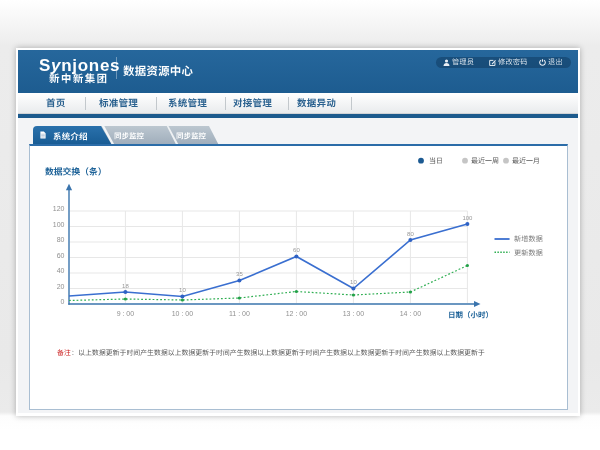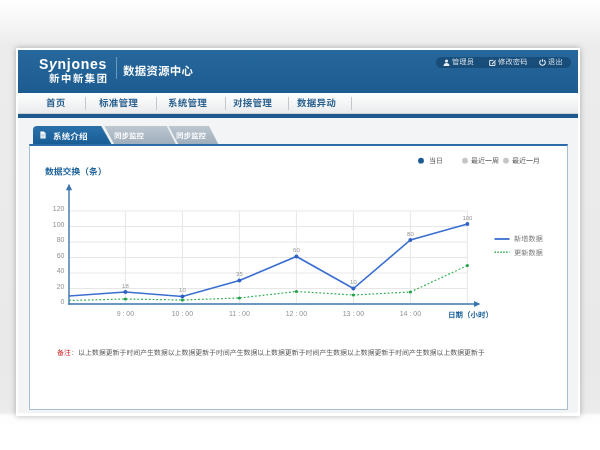--- a/index.html
+++ b/index.html
@@ -3,21 +3,21 @@
 <style>
 html,body{margin:0;padding:0;background:#fff;}
 *{box-sizing:border-box;}
 #stage{position:relative;width:600px;height:450px;overflow:hidden;font-family:"Liberation Sans",sans-serif;
 background:linear-gradient(180deg,#ffffff 0px,#f7f7f7 20px,#ececec 46px,#e9e9e9 360px,#ebebeb 412px,#fdfdfd 416px,#ffffff 430px);}
 .abs{position:absolute;}
 </style></head><body>
 <div id="stage">
 <div class="abs" style="left:16px;top:48px;width:564px;height:368px;background:#fff;box-shadow:0 0 6px rgba(0,0,0,0.28);"></div>
 <div class="abs" style="left:18px;top:50px;width:560px;height:43px;background:linear-gradient(180deg,#26679c,#1d5c90);"></div>
-<div class="abs" style="left:39px;top:55.5px;width:78px;height:15px;color:#fff;font-size:14px;font-weight:bold;letter-spacing:0.7px;">S<span style="font-style:italic;">y</span>njones</div>
+<div class="abs" style="left:39px;top:55.5px;width:78px;height:15px;color:#fff;font-size:17px;font-weight:bold;letter-spacing:0.7px;">S<span style="font-style:italic;">y</span>njones</div>
 <svg style="position:absolute;left:48.5px;top:72.5px;" width="59.5" height="12.1" viewBox="0 0 59.5 12.1">
       <path d="M1.2 6.9C1.0 7.4 0.7 8.0 0.3 8.4C0.5 8.6 0.9 8.9 1.1 9.0C1.5 8.6 1.9 7.8 2.2 7.1ZM3.7 7.2C4.0 7.7 4.4 8.4 4.5 8.8L5.4 8.3C5.3 8.7 5.1 9.0 4.9 9.3C5.2 9.4 5.7 9.8 5.9 10.0C6.8 8.7 6.9 6.6 6.9 5.0V5.0H8.0V10.1H9.2V5.0H10.2V3.8H6.9V2.1C8.0 2.0 9.1 1.7 9.9 1.3L8.9 0.4C8.2 0.8 6.9 1.1 5.8 1.3V5.0C5.8 6.0 5.7 7.2 5.4 8.3C5.2 7.9 4.9 7.2 4.5 6.8ZM2.1 2.4H3.7C3.6 2.8 3.4 3.3 3.2 3.7H2.0L2.5 3.6C2.4 3.2 2.3 2.8 2.1 2.4ZM2.0 0.5C2.2 0.8 2.3 1.1 2.4 1.4H0.6V2.4H2.0L1.1 2.6C1.3 2.9 1.4 3.4 1.4 3.7H0.4V4.7H2.4V5.5H0.5V6.6H2.4V8.8C2.4 8.9 2.4 9.0 2.3 9.0C2.1 9.0 1.8 9.0 1.5 9.0C1.6 9.3 1.8 9.7 1.8 10.0C2.4 10.0 2.8 10.0 3.1 9.8C3.5 9.6 3.5 9.4 3.5 8.9V6.6H5.3V5.5H3.5V4.7H5.5V3.7H4.4C4.5 3.4 4.7 3.0 4.8 2.6L3.9 2.4H5.3V1.4H3.6C3.5 1.0 3.3 0.6 3.2 0.3Z M16.5 0.3V2.1H12.8V7.5H14.1V6.9H16.5V10.2H17.8V6.9H20.2V7.4H21.5V2.1H17.8V0.3ZM14.1 5.6V3.4H16.5V5.6ZM20.2 5.6H17.8V3.4H20.2Z M25.0 6.9C24.8 7.4 24.5 8.0 24.1 8.4C24.3 8.6 24.7 8.9 24.9 9.0C25.3 8.6 25.7 7.8 26.0 7.1ZM27.5 7.2C27.8 7.7 28.2 8.4 28.3 8.8L29.2 8.3C29.1 8.7 28.9 9.0 28.7 9.3C29.0 9.4 29.5 9.8 29.7 10.0C30.6 8.7 30.7 6.6 30.7 5.0V5.0H31.8V10.1H33.0V5.0H34.0V3.8H30.7V2.1C31.8 2.0 32.9 1.7 33.7 1.3L32.7 0.4C32.0 0.8 30.7 1.1 29.6 1.3V5.0C29.6 6.0 29.5 7.2 29.2 8.3C29.0 7.9 28.7 7.2 28.3 6.8ZM25.9 2.4H27.5C27.4 2.8 27.2 3.3 27.0 3.7H25.8L26.3 3.6C26.2 3.2 26.1 2.8 25.9 2.4ZM25.8 0.5C26.0 0.8 26.1 1.1 26.2 1.4H24.4V2.4H25.8L24.9 2.6C25.1 2.9 25.2 3.4 25.2 3.7H24.2V4.7H26.2V5.5H24.3V6.6H26.2V8.8C26.2 8.9 26.2 9.0 26.1 9.0C25.9 9.0 25.6 9.0 25.3 9.0C25.4 9.3 25.6 9.7 25.6 10.0C26.2 10.0 26.6 10.0 26.9 9.8C27.3 9.6 27.3 9.4 27.3 8.9V6.6H29.1V5.5H27.3V4.7H29.3V3.7H28.2C28.3 3.4 28.5 3.0 28.6 2.6L27.7 2.4H29.1V1.4H27.4C27.3 1.0 27.1 0.6 27.0 0.3Z M40.3 6.3V6.9H36.2V7.9H39.2C38.3 8.4 37.0 8.8 35.9 9.1C36.1 9.3 36.5 9.8 36.7 10.1C37.9 9.8 39.2 9.1 40.3 8.4V10.2H41.5V8.3C42.6 9.1 43.9 9.7 45.2 10.1C45.3 9.8 45.7 9.3 45.9 9.1C44.8 8.8 43.6 8.4 42.7 7.9H45.7V6.9H41.5V6.3ZM40.8 3.6V4.0H38.6V3.6ZM40.6 0.6C40.7 0.8 40.8 1.1 40.9 1.3H39.2C39.4 1.1 39.5 0.8 39.7 0.5L38.4 0.3C37.9 1.2 37.1 2.3 35.9 3.1C36.2 3.3 36.6 3.7 36.8 4.0C37.0 3.8 37.2 3.6 37.4 3.5V6.5H38.6V6.2H45.4V5.2H42.0V4.8H44.7V4.0H42.0V3.6H44.7V2.7H42.0V2.3H45.2V1.3H42.2C42.1 1.0 41.9 0.6 41.7 0.3ZM40.8 2.7H38.6V2.3H40.8ZM40.8 4.8V5.2H38.6V4.8Z M48.4 0.7V10.2H49.6V9.8H56.0V10.2H57.3V0.7ZM49.6 8.7V1.9H56.0V8.7ZM53.1 2.2V3.3H50.1V4.4H52.6C51.8 5.4 50.8 6.2 49.8 6.7C50.1 6.9 50.5 7.3 50.6 7.5C51.4 7.1 52.3 6.5 53.1 5.7V7.1C53.1 7.2 53.1 7.3 52.9 7.3C52.8 7.3 52.4 7.3 52.0 7.3C52.2 7.6 52.3 8.0 52.4 8.4C53.0 8.4 53.5 8.3 53.9 8.2C54.2 8.0 54.3 7.7 54.3 7.1V4.4H55.6V3.3H54.3V2.2Z" fill="#ffffff"></path>
     </svg>
 <div class="abs" style="left:116px;top:57px;width:1px;height:22px;background:rgba(255,255,255,0.35);"></div>
 <svg style="position:absolute;left:122.5px;top:65px;" width="70.2" height="13.2" viewBox="0 0 70.2 13.2">
       <path d="M4.9 0.5C4.7 0.9 4.4 1.6 4.1 2.0L5.0 2.3C5.3 2.0 5.7 1.5 6.0 0.9ZM4.3 7.4C4.1 7.8 3.8 8.1 3.5 8.5L2.6 8.0L2.9 7.4ZM0.9 8.4C1.4 8.6 2.0 8.9 2.6 9.2C1.9 9.6 1.1 9.9 0.3 10.1C0.5 10.3 0.8 10.8 0.9 11.1C2.0 10.8 2.9 10.4 3.7 9.8C4.0 10.0 4.3 10.2 4.5 10.4L5.4 9.5C5.1 9.4 4.8 9.2 4.5 9.0C5.1 8.3 5.6 7.5 5.9 6.5L5.1 6.2L4.9 6.3H3.5L3.6 5.8L2.4 5.6C2.3 5.8 2.3 6.0 2.2 6.3H0.7V7.4H1.6C1.4 7.8 1.1 8.1 0.9 8.4ZM0.8 1.0C1.0 1.4 1.3 2.0 1.4 2.4H0.5V3.5H2.2C1.7 4.0 0.9 4.5 0.3 4.8C0.5 5.1 0.8 5.5 1.0 5.8C1.5 5.5 2.2 5.0 2.7 4.5V5.5H4.0V4.3C4.4 4.6 4.8 5.0 5.1 5.3L5.8 4.3C5.6 4.2 5.0 3.8 4.5 3.5H6.1V2.4H4.0V0.3H2.7V2.4H1.5L2.4 2.0C2.4 1.6 2.1 1.0 1.8 0.5ZM7.0 0.4C6.8 2.4 6.3 4.4 5.3 5.6C5.6 5.8 6.1 6.3 6.3 6.5C6.6 6.2 6.8 5.8 6.9 5.5C7.2 6.3 7.4 7.1 7.8 7.9C7.2 8.8 6.3 9.6 5.2 10.1C5.4 10.3 5.8 10.9 5.9 11.2C7.0 10.6 7.8 10.0 8.4 9.1C9.0 9.9 9.6 10.6 10.4 11.1C10.6 10.7 11.0 10.2 11.3 10.0C10.4 9.5 9.7 8.8 9.2 7.9C9.7 6.7 10.1 5.4 10.3 3.7H11.0V2.5H7.9C8.1 1.9 8.2 1.2 8.3 0.6ZM9.0 3.7C8.9 4.7 8.7 5.6 8.5 6.4C8.2 5.6 7.9 4.7 7.8 3.7Z M17.3 7.4V11.1H18.5V10.8H21.2V11.1H22.5V7.4H20.4V6.3H22.8V5.2H20.4V4.2H22.4V0.8H16.1V4.3C16.1 6.1 16.0 8.7 14.9 10.4C15.1 10.5 15.7 10.9 16.0 11.2C16.9 9.9 17.2 8.0 17.3 6.3H19.1V7.4ZM17.4 2.0H21.1V3.0H17.4ZM17.4 4.2H19.1V5.2H17.4L17.4 4.3ZM18.5 9.7V8.6H21.2V9.7ZM13.3 0.4V2.5H12.1V3.8H13.3V5.9L11.9 6.2L12.3 7.5L13.3 7.2V9.5C13.3 9.7 13.3 9.7 13.1 9.7C13.0 9.7 12.6 9.7 12.2 9.7C12.4 10.1 12.5 10.7 12.5 11.0C13.3 11.0 13.8 10.9 14.1 10.7C14.5 10.5 14.6 10.2 14.6 9.5V6.8L15.8 6.5L15.6 5.2L14.6 5.5V3.8H15.8V2.5H14.6V0.4Z M24.2 1.6C25.0 1.9 26.1 2.4 26.6 2.8L27.3 1.8C26.7 1.4 25.7 0.9 24.9 0.6ZM23.9 4.2 24.3 5.5C25.3 5.1 26.4 4.7 27.5 4.3L27.3 3.1C26.0 3.5 24.8 3.9 23.9 4.2ZM25.3 5.8V9.0H26.6V7.1H31.7V8.9H33.2V5.8ZM28.5 7.4C28.2 8.8 27.4 9.6 23.8 10.0C24.0 10.3 24.3 10.8 24.4 11.2C28.4 10.6 29.4 9.4 29.9 7.4ZM29.2 9.6C30.6 10.0 32.5 10.7 33.4 11.1L34.3 10.0C33.3 9.6 31.3 8.9 30.0 8.6ZM28.7 0.4C28.5 1.3 27.9 2.2 27.0 2.9C27.3 3.0 27.8 3.4 28.0 3.7C28.5 3.3 28.9 2.8 29.2 2.4H30.1C29.8 3.4 29.1 4.3 27.2 4.8C27.5 5.0 27.8 5.5 27.9 5.8C29.4 5.3 30.3 4.6 30.9 3.8C31.5 4.7 32.5 5.3 33.6 5.7C33.8 5.3 34.2 4.9 34.4 4.6C33.0 4.3 31.9 3.6 31.4 2.7L31.5 2.4H32.6C32.5 2.7 32.3 3.0 32.2 3.2L33.5 3.5C33.7 3.0 34.0 2.2 34.3 1.5L33.3 1.3L33.0 1.3H29.7C29.9 1.1 29.9 0.9 30.0 0.6Z M41.9 5.7H44.5V6.4H41.9ZM41.9 4.2H44.5V4.8H41.9ZM40.8 7.8C40.6 8.5 40.1 9.3 39.6 9.9C40.0 10.0 40.5 10.3 40.7 10.5C41.2 9.9 41.7 9.0 42.1 8.2ZM44.1 8.1C44.5 8.9 44.9 9.8 45.1 10.4L46.4 9.9C46.2 9.3 45.7 8.4 45.3 7.7ZM36.0 1.4C36.6 1.8 37.4 2.3 37.8 2.7L38.7 1.6C38.2 1.3 37.3 0.8 36.8 0.4ZM35.4 4.5C36.0 4.9 36.9 5.4 37.3 5.7L38.1 4.6C37.7 4.3 36.8 3.8 36.2 3.5ZM35.6 10.3 36.8 11.0C37.3 9.9 37.9 8.5 38.3 7.3L37.2 6.5C36.7 7.9 36.0 9.4 35.6 10.3ZM40.6 3.2V7.3H42.5V9.8C42.5 9.9 42.4 10.0 42.3 10.0C42.2 10.0 41.7 10.0 41.3 10.0C41.4 10.3 41.6 10.8 41.6 11.1C42.4 11.2 42.9 11.1 43.3 10.9C43.7 10.8 43.8 10.4 43.8 9.8V7.3H45.8V3.2H43.6L44.0 2.4L42.7 2.2H46.1V1.0H38.9V4.1C38.9 6.0 38.8 8.6 37.5 10.4C37.8 10.6 38.4 10.9 38.7 11.2C40.0 9.2 40.2 6.2 40.2 4.1V2.2H42.5C42.4 2.5 42.3 2.8 42.2 3.2Z M51.8 0.3V2.3H47.8V8.2H49.2V7.5H51.8V11.1H53.3V7.5H55.9V8.1H57.3V2.3H53.3V0.3ZM49.2 6.2V3.7H51.8V6.2ZM55.9 6.2H53.3V3.7H55.9Z M61.9 3.6V9.0C61.9 10.5 62.3 10.9 63.8 10.9C64.1 10.9 65.4 10.9 65.7 10.9C67.1 10.9 67.5 10.2 67.7 8.0C67.3 8.0 66.7 7.7 66.4 7.5C66.3 9.3 66.2 9.6 65.6 9.6C65.3 9.6 64.2 9.6 64.0 9.6C63.4 9.6 63.3 9.6 63.3 9.0V3.6ZM59.8 4.3C59.7 5.9 59.3 7.6 58.9 8.8L60.3 9.4C60.7 8.1 61.0 6.1 61.2 4.6ZM67.0 4.5C67.6 5.8 68.2 7.7 68.4 8.8L69.8 8.3C69.5 7.1 68.9 5.3 68.3 3.9ZM62.3 1.5C63.4 2.2 64.8 3.3 65.4 4.0L66.4 2.9C65.7 2.2 64.3 1.2 63.2 0.5Z" fill="#ffffff"></path>
     </svg>
 <div class="abs" style="left:436px;top:56.5px;width:134.5px;height:11px;border-radius:6px;background:rgba(8,42,74,0.38);"></div>
 <svg class="abs" style="left:442.5px;top:58.5px;" width="7" height="7" viewBox="0 0 8 8">
       <circle cx="4" cy="2.3" r="1.8" fill="#e8eef4"></circle>

